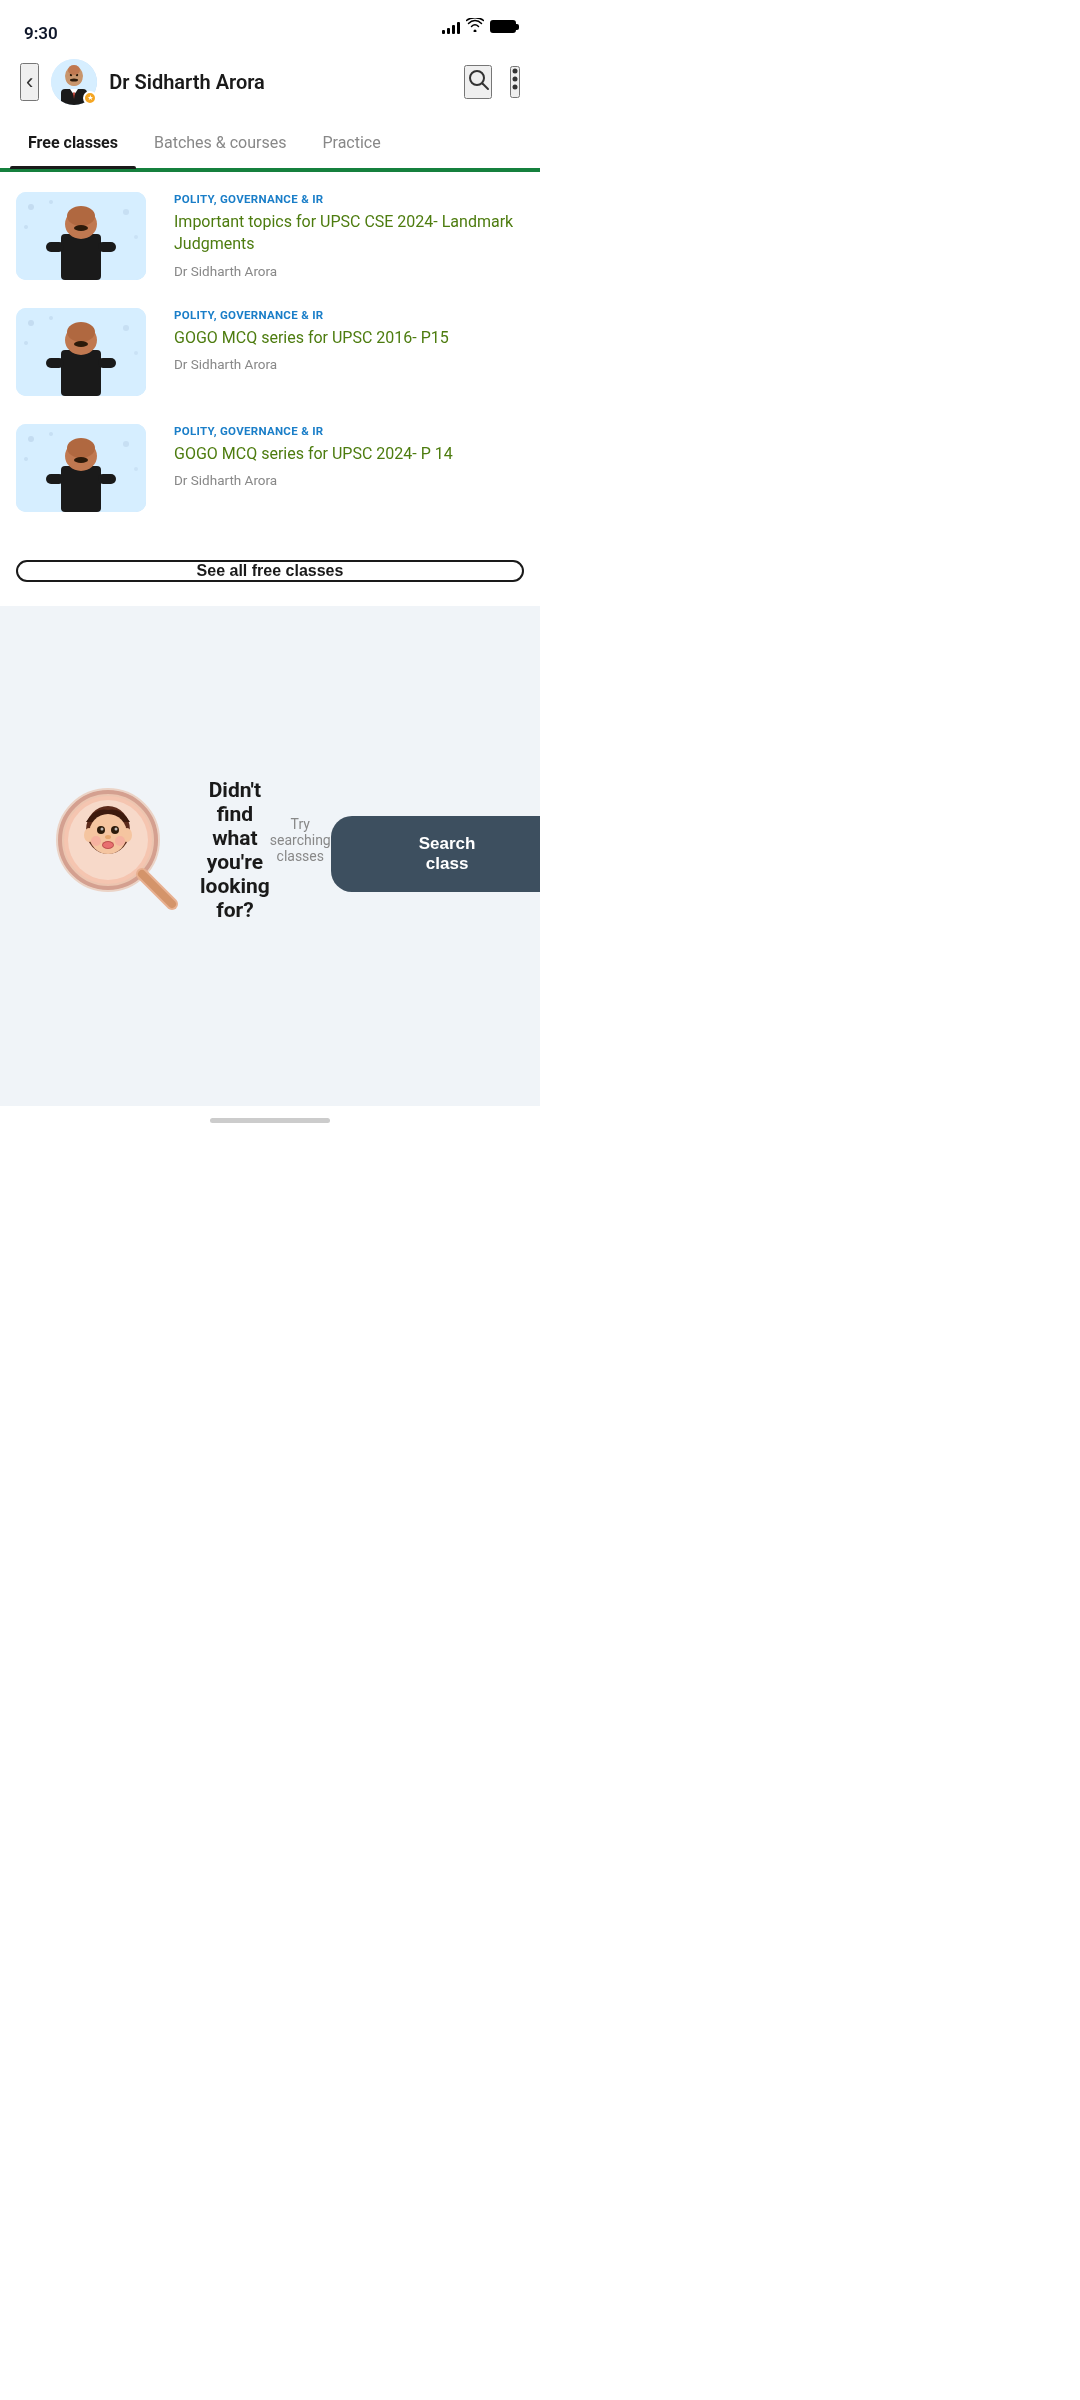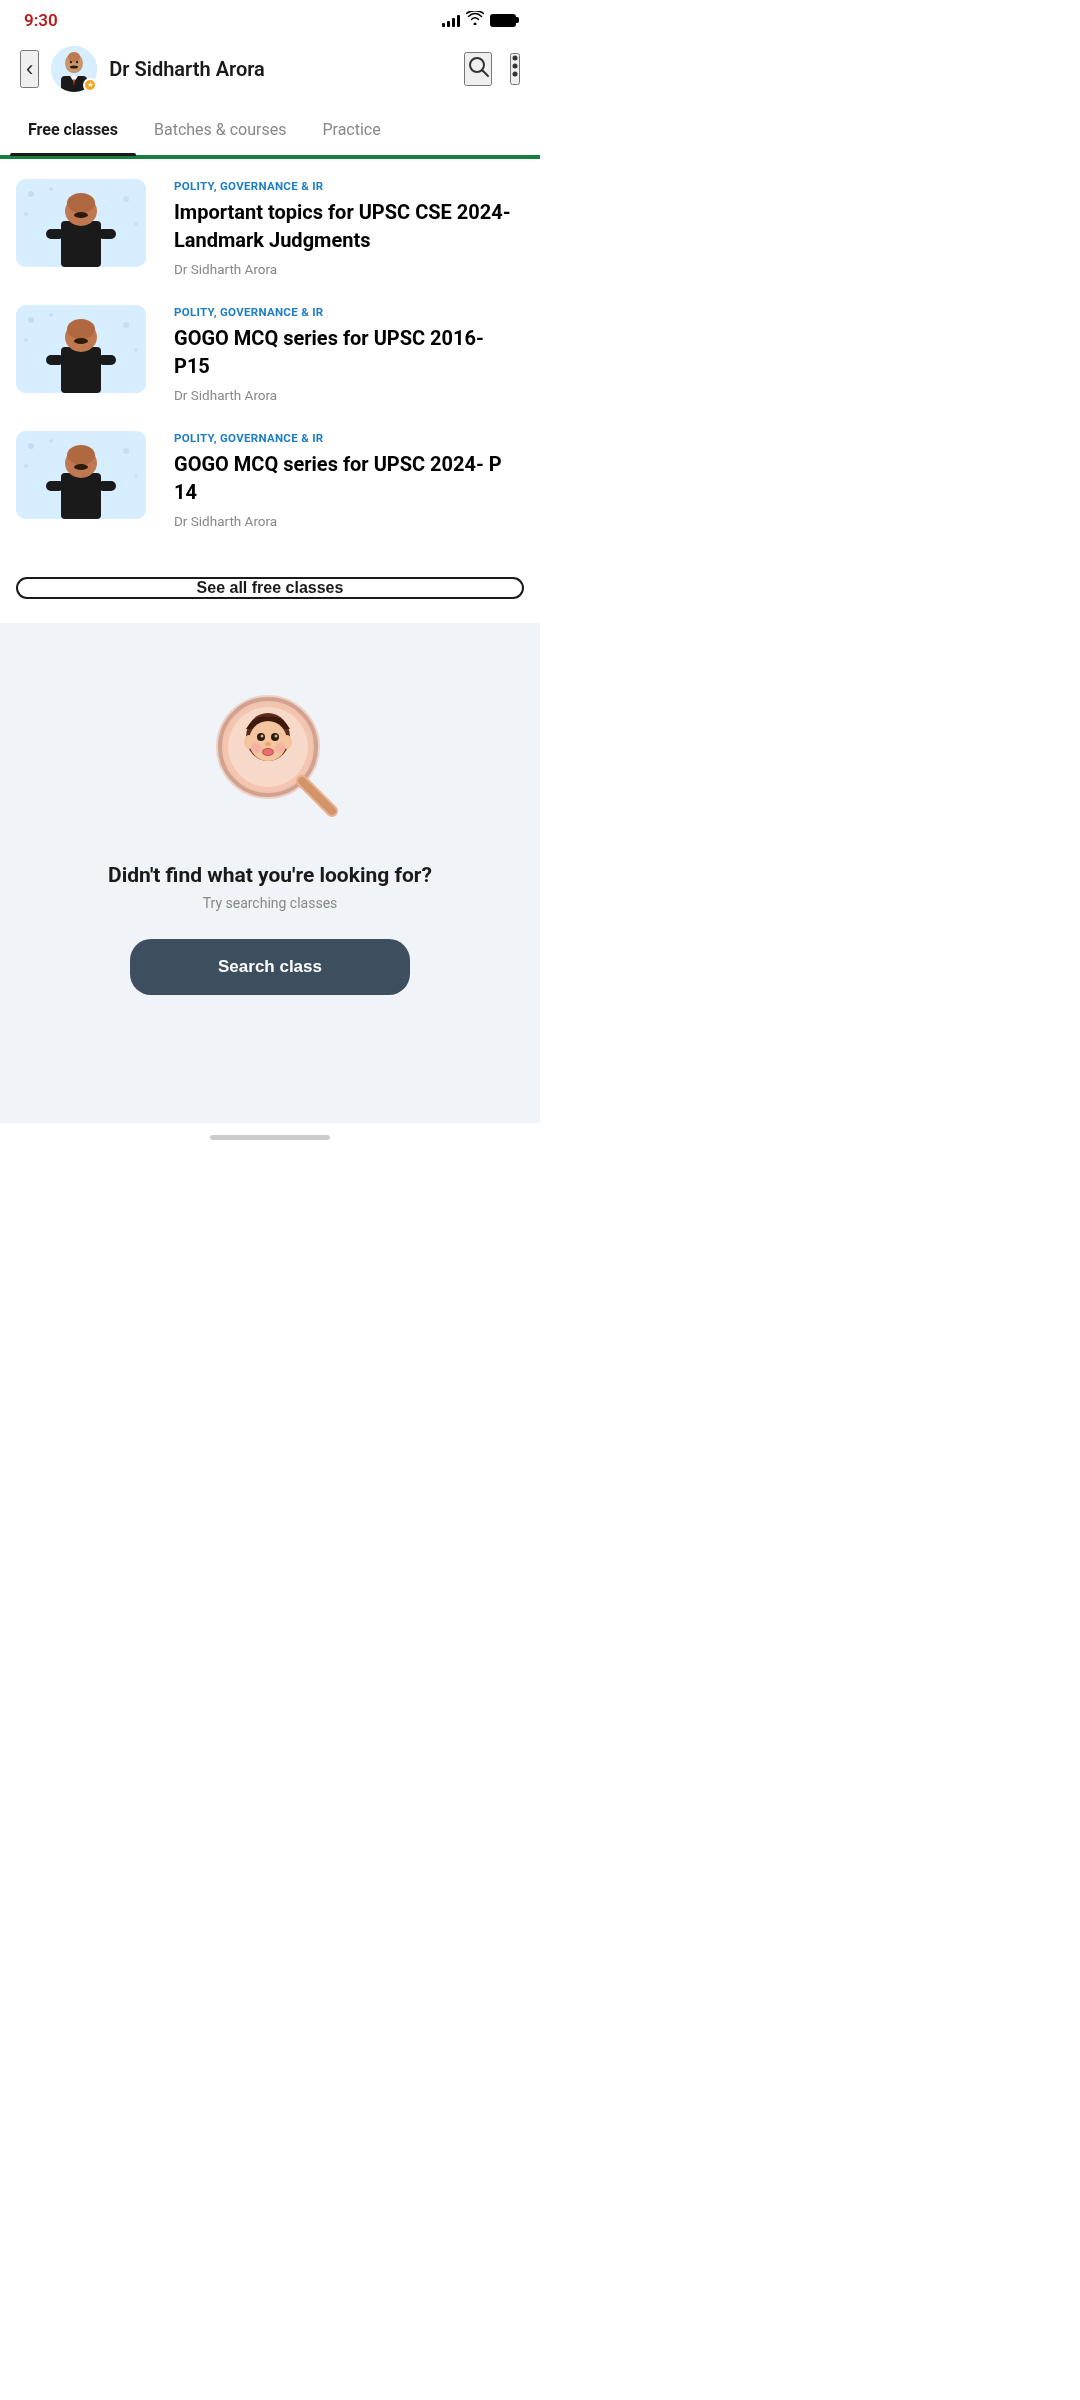--- a/index.html
+++ b/index.html
@@ -17,21 +17,22 @@
     .status-bar {
       display: flex;
       justify-content: space-between;
       align-items: center;
       padding: 10px 24px 4px;
       background: #fff;
     }
     .status-time {
       font-size: 17px;
       font-weight: 600;
-      color: #b91c1c;
+      color: #0f172a;
+      margin-top: 13px;
     }
     .status-icons {
       display: flex;
       align-items: center;
       gap: 6px;
     }
     .signal-bars {
       display: flex;
       align-items: flex-end;
       gap: 2px;
@@ -188,23 +189,23 @@
     }
     .class-category {
       font-size: 11.5px;
       font-weight: 700;
       color: #1a7ec8;
       letter-spacing: 0.3px;
       margin-bottom: 5px;
       text-transform: uppercase;
     }
     .class-title {
-      font-size: 20px;
-      font-weight: 700;
-      color: #000000;
+      font-size: 16px;
+      font-weight: 400;
+      color: #4d7c0f;
       line-height: 1.4;
       margin-bottom: 7px;
     }
     .class-teacher {
       font-size: 13.5px;
       color: #888;
     }
 
     
     .see-all-wrap {
@@ -220,21 +221,21 @@
       color: #1a1a1a;
       cursor: pointer;
       text-align: center;
     }
 
     
     .search-section {
       background: #f0f4f8;
       padding: 36px 20px 40px;
       display: flex;
-      flex-direction: column;
+      flex-direction: row;
       align-items: center;
       min-height: 500px;
     }
     .search-illustration {
       width: 180px;
       height: 180px;
       margin-bottom: 24px;
     }
     .search-heading {
       font-size: 21px;

